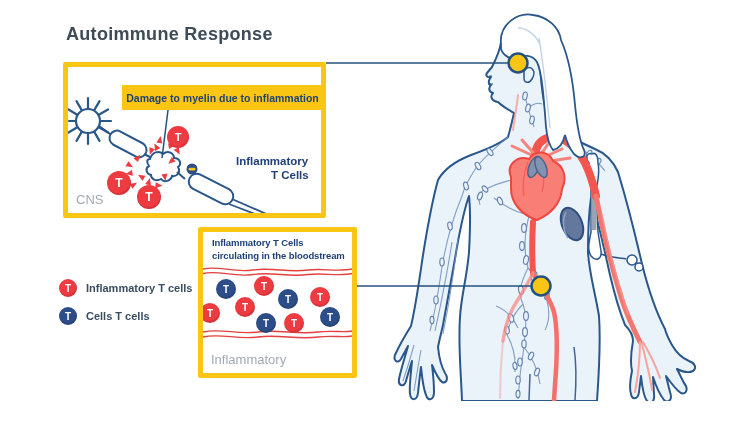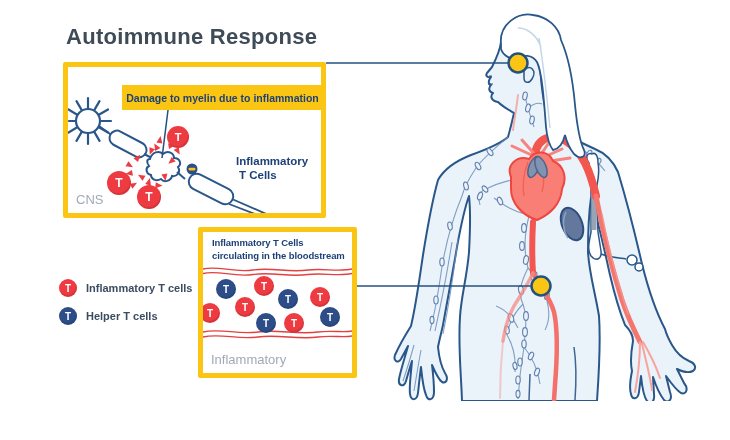--- a/index.html
+++ b/index.html
@@ -1,32 +1,32 @@
 <!DOCTYPE html>
 <html><head>
 <meta charset="utf-8">
 <style>
   html,body{margin:0;padding:0;background:#ffffff;}
   #stage{position:relative;width:730px;height:440px;background:#ffffff;overflow:hidden;
          font-family:"Liberation Sans","DejaVu Sans",sans-serif;}
   .abs{position:absolute;}
-  #title{left:66px;top:24px;font-size:22px;font-weight:bold;color:#3F4B57;letter-spacing:.3px;}
+  #title{left:66px;top:24px;font-size:18px;font-weight:bold;color:#3F4B57;letter-spacing:.3px;}
   
   .panel{position:absolute;background:#ffffff;border:5px solid #FBC613;border-radius:2px;
          box-sizing:border-box;overflow:hidden;}
   #cns-panel{left:63px;top:62px;width:263px;height:156px;}
   #blood-panel{left:198px;top:227px;width:159px;height:151px;}
   .panel svg{position:absolute;left:0;top:0;}
   #cns-callout{position:absolute;left:54px;top:18px;width:201px;height:25px;background:#FBC613;
          color:#1E4077;font-size:10.5px;font-weight:bold;display:flex;align-items:center;
          justify-content:center;white-space:nowrap;}
   #cns-annotation{position:absolute;left:166px;top:88px;width:105px;color:#1E4077;
          font-size:11.5px;font-weight:bold;line-height:13.5px;}
   #cns-annotation .l1{padding-left:2px;}
-  #cns-annotation .l2{padding-left:5px;}
+  #cns-annotation .l2{padding-left:5px;margin-left:32px;}
   .region-label{position:absolute;left:8px;bottom:6px;color:#A1AAB4;font-size:13px;font-weight:normal;}
   #blood-heading{position:absolute;left:9px;top:4px;color:#1E4077;font-size:9.5px;font-weight:bold;
          line-height:13px;letter-spacing:-.1px;white-space:nowrap;}
   
   .tcell{position:absolute;border-radius:50%;color:#fff;font-weight:bold;display:flex;
          align-items:center;justify-content:center;transform:translate(-50%,-50%);
          box-shadow:inset -1px -2px 0 rgba(0,0,0,.10);}
   .tcell.red{background:#EE3A41;}
   .tcell.blue{background:#2C4D87;}
   .legend-cell{position:static;transform:none;width:18px;height:18px;font-size:10px;flex:0 0 18px;}
@@ -246,21 +246,21 @@
     <div class="region-label">Inflammatory</div>
   </div>
 
   <div class="abs" id="legend">
     <div class="legend-row">
       <div class="tcell red legend-cell">T</div>
       <span class="legend-label">Inflammatory T cells</span>
     </div>
     <div class="legend-row">
       <div class="tcell blue legend-cell">T</div>
-      <span class="legend-label">Helper T cells</span>
+      <span class="legend-label">Cells T cells</span>
     </div>
   </div>
 
   <svg id="overlay" width="730" height="440" viewBox="0 0 730 440">
     <line x1="326" y1="63" x2="509" y2="63" stroke="#24527F" stroke-width="1.5"></line>
     <line x1="357" y1="286" x2="531" y2="286" stroke="#24527F" stroke-width="1.5"></line>
     <circle cx="518" cy="63" r="9.5" fill="#FBC613" stroke="#24527F" stroke-width="2.5"></circle>
     <circle cx="541" cy="286" r="9.5" fill="#FBC613" stroke="#24527F" stroke-width="2.5"></circle>
   </svg>
 

